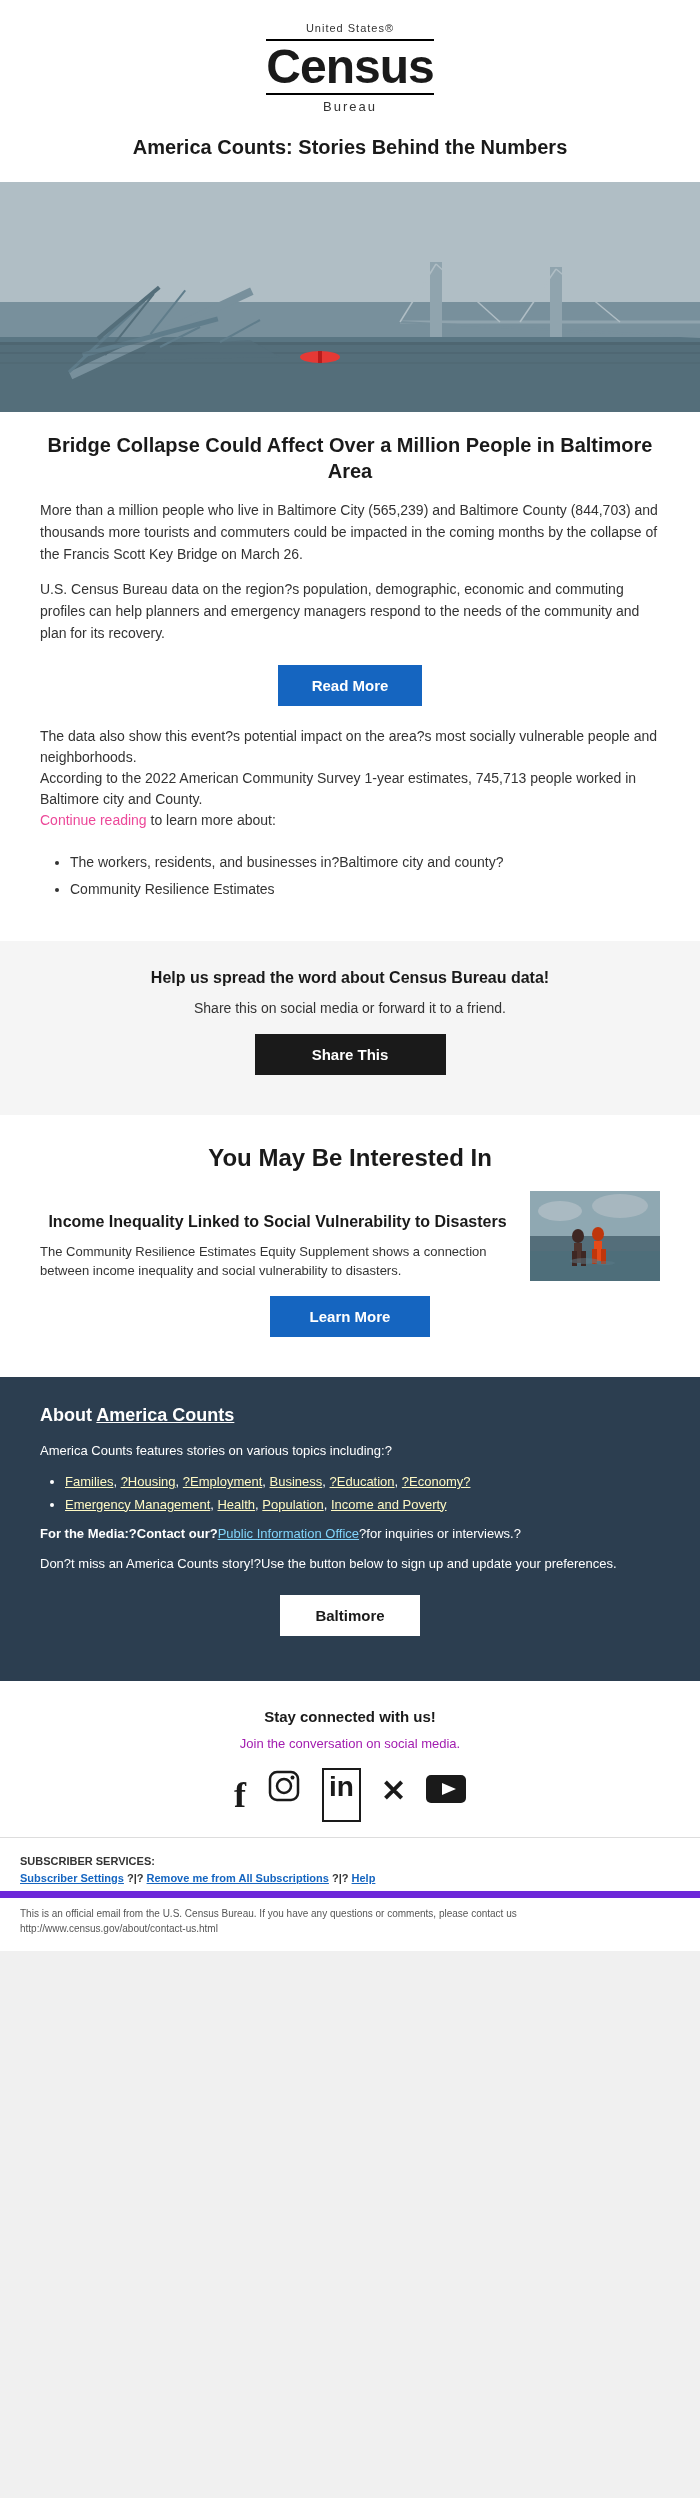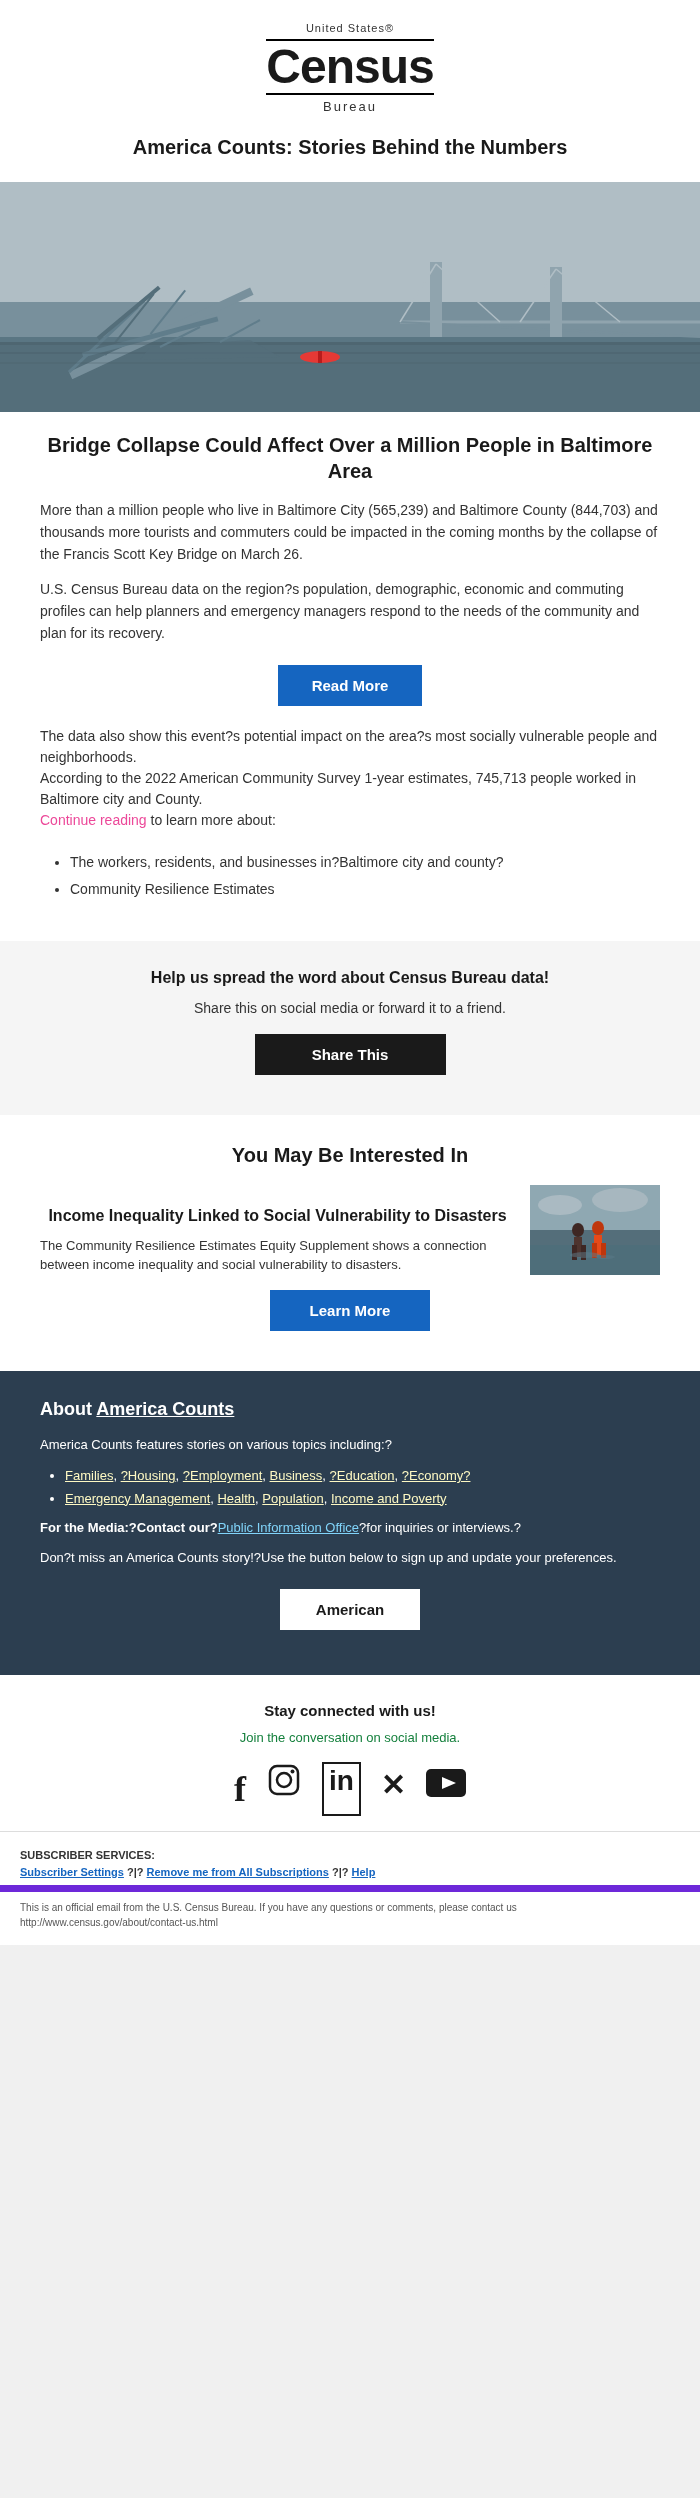--- a/index.html
+++ b/index.html
@@ -158,21 +158,21 @@
       font-size: 14px;
       color: #333;
       margin-bottom: 5px;
     }
     .you-may-section {
       padding: 25px 40px;
       background: #fff;
     }
     .you-may-section h2 {
       text-align: center;
-      font-size: 20px;
+      font-size: 24px;
       font-weight: bold;
       color: #1a1a1a;
       margin-bottom: 15px;
     }
     .interest-item {
       display: flex;
       gap: 15px;
       align-items: flex-end;
       margin-bottom: 15px;
     }
@@ -251,21 +251,21 @@
       background: #fff;
     }
     .social-section h3 {
       font-size: 15px;
       font-weight: bold;
       color: #1a1a1a;
       margin-bottom: 5px;
     }
     .social-section p {
       font-size: 13px;
-      color: #15803d;
+      color: #a21caf;
       margin-bottom: 15px;
     }
     .social-icons {
       display: flex;
       justify-content: center;
       gap: 20px;
       font-size: 32px;
       color: #1a1a1a;
     }
     .social-icon {
@@ -448,21 +448,21 @@
         <a href="#">Emergency Management</a>,
         <a href="#">Health</a>,
         <a href="#">Population</a>,
         <a href="#">Income and Poverty</a>
       </li>
     </ul>
     <p>
       <strong>For the Media:?Contact our?</strong><a href="#">Public Information Office</a><span>?for inquiries or interviews.?</span>
     </p>
     <p>Don?t miss an America Counts story!?Use the button below to sign up and update your preferences.</p>
-    <button class="btn-subscribe">American</button>
+    <button class="btn-subscribe">Baltimore</button>
   </div>
 
   <div class="social-section">
     <h3>Stay connected with us!</h3>
     <p>Join the conversation on social media.</p>
     <div class="social-icons">
       <a href="#" class="social-icon" style="font-weight:900; font-size:36px; font-family: serif;">f</a>
       <a href="#" class="social-icon" style="font-size:30px;">
         <svg width="36" height="36" viewBox="0 0 36 36" xmlns="http://www.w3.org/2000/svg">
           <rect x="4" y="4" width="28" height="28" rx="7" ry="7" fill="none" stroke="#1a1a1a" stroke-width="2.5"></rect>

